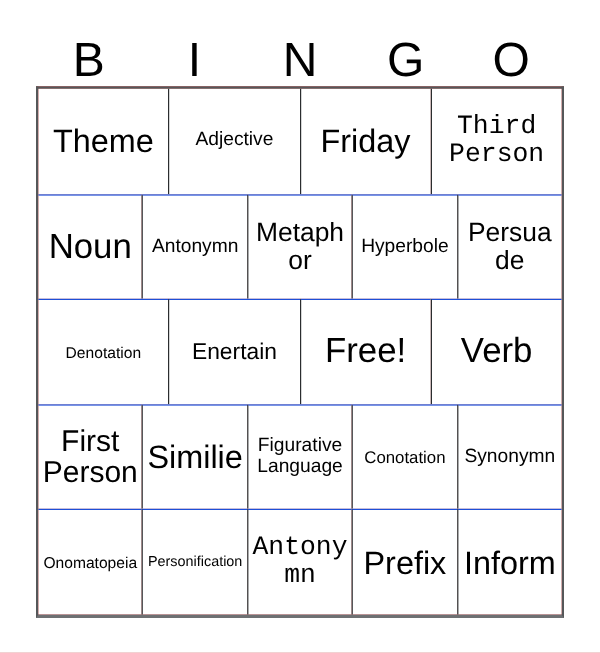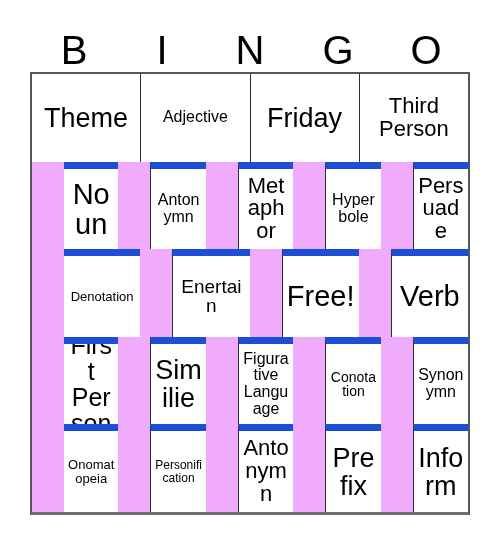--- a/index.html
+++ b/index.html
@@ -54,31 +54,30 @@
     top: 72px;
     width: 440px;
     height: 443px;
     box-sizing: border-box;
     border-top: 2px solid #555759;
     border-left: 2px solid #555759;
     border-right: 2px solid #555759;
     border-bottom: 3px solid #6e7072;
     display: flex;
     flex-direction: column;
-    background: #f0abfc;
+    background: #b91c1c;
   }
   .bingo-row {
     display: flex;
     flex-direction: row;
     flex: 1 1 0;
     min-height: 0;
   }
   .bingo-row + .bingo-row .bingo-cell {
-    border-top: 7px solid #1d4ed8;
-    margin-left: 32px;
+    border-top: 1px solid #1d4ed8;
   }
   .bingo-cell {
     flex: 1 1 0;
     min-width: 0;
     box-sizing: border-box;
     display: flex;
     align-items: center;
     justify-content: center;
     text-align: center;
     padding: 2px 3px;
@@ -99,21 +98,21 @@
     user-select: none;
   }
 
   
   .fs-xs   { font-size: 12px; }
   .fs-sm   { font-size: 13px; }
   .fs-smd  { font-size: 14px; }
   .fs-md   { font-size: 16px; }
   .fs-mdl  { font-size: 22px; }
   .fs-lg   { font-size: 19px; }
-  .fs-xl   { font-size: 22px; }
+  .fs-xl   { font-size: 22px; font-family: Liberation Mono, monospace; }
   .fs-2xl  { font-size: 25px; }
   .fs-3xl  { font-size: 27px; }
   .fs-4xl  { font-size: 29px; }
 </style>
 </head>
 <body>
 
 <div id="card-root">
 
   <div id="bingo-header">

